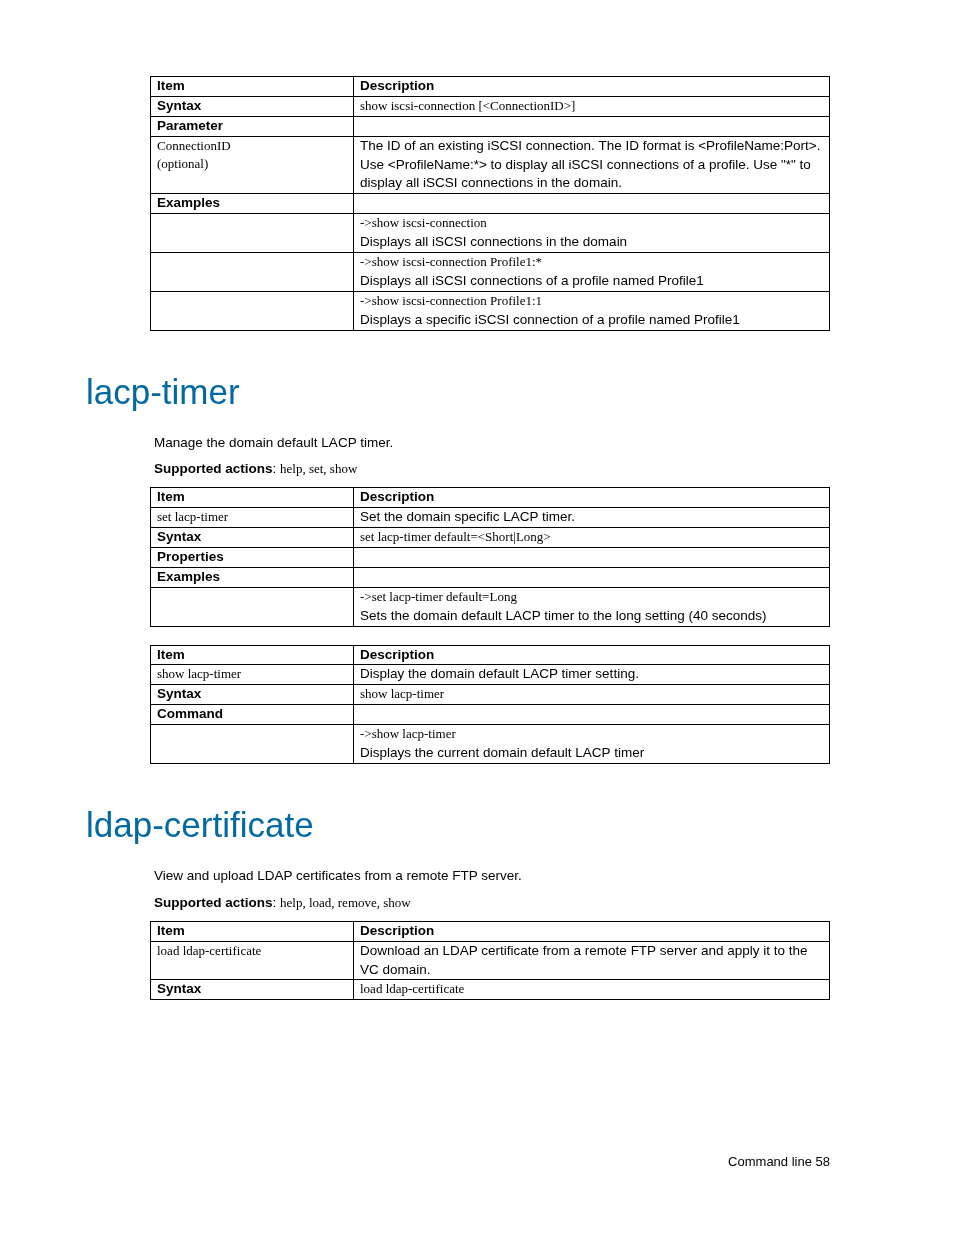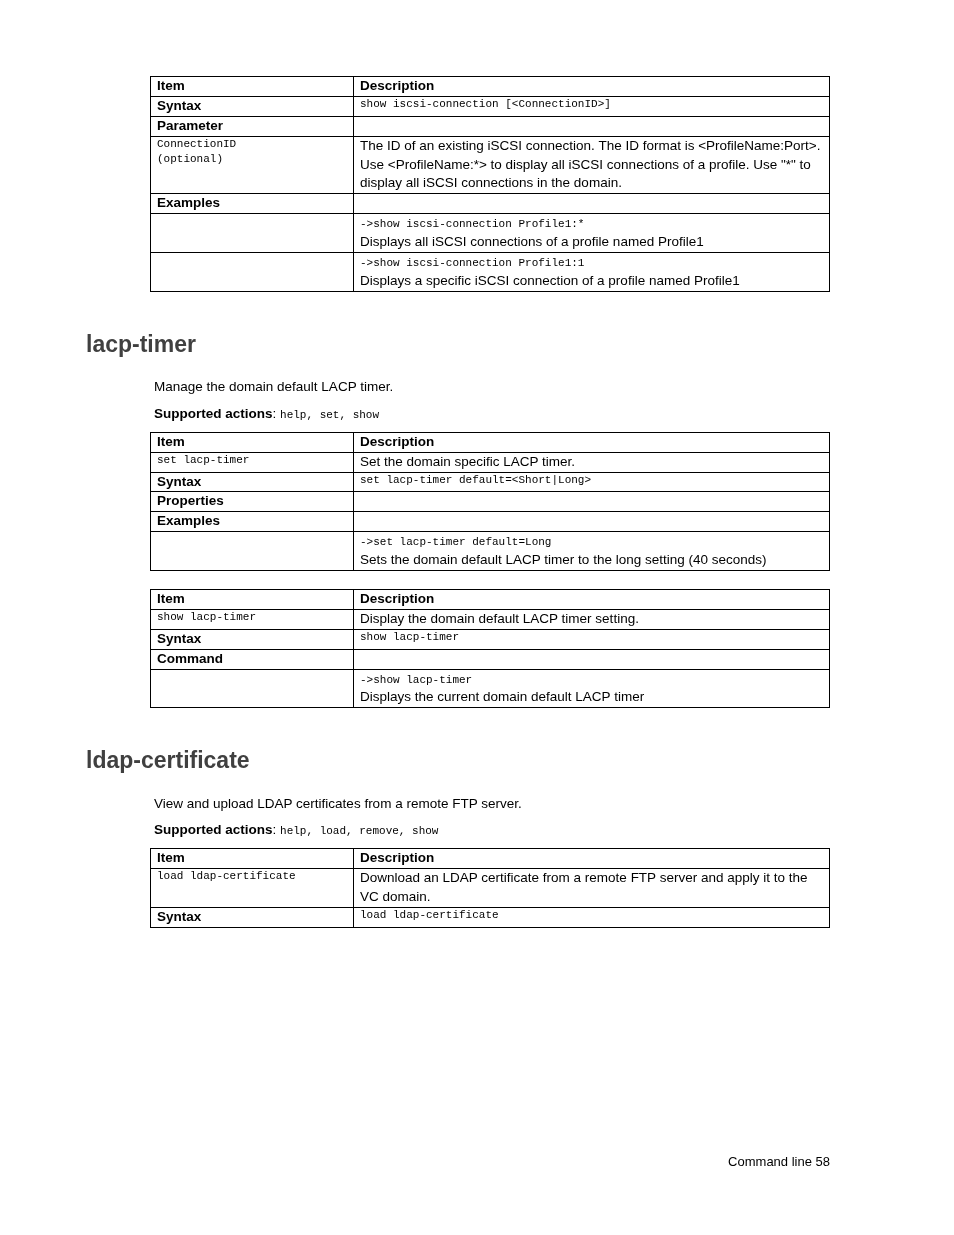--- a/index.html
+++ b/index.html
@@ -26,29 +26,29 @@
   }
   td {
     border: 1px solid #000;
     padding: 0 6px;
     vertical-align: top;
   }
   td.left {
     width: 190px;
   }
   .mono {
-    font-family: Liberation Mono, monospace;
-    font-size: 11px;
+    font-family: Liberation Serif, serif;
+    font-size: 13px;
   }
   .bold { font-weight: bold; }
   h2 {
     font-family: Arial, Helvetica, sans-serif;
-    font-weight: bold;
-    color: #404040;
-    font-size: 23px;
+    font-weight: normal;
+    color: #0369a1;
+    font-size: 35px;
     margin: 36px 0 18px 0;
   }
   .body-text {
     margin-left: 68px;
     margin-bottom: 8px;
     font-size: 13.5px;
   }
   .footer {
     position: absolute;
     bottom: 64px;
@@ -83,20 +83,27 @@
       </td>
       <td>The ID of an existing iSCSI connection. The ID format is &lt;ProfileName:Port&gt;. Use &lt;ProfileName:*&gt; to display all iSCSI connections of a profile. Use "*" to display all iSCSI connections in the domain.</td>
     </tr>
     <tr>
       <td class="left bold">Examples</td>
       <td></td>
     </tr>
     <tr>
       <td class="left"></td>
       <td>
+        <span class="mono">-&gt;show iscsi-connection</span><br>
+        <span>Displays all iSCSI connections in the domain</span>
+      </td>
+    </tr>
+    <tr>
+      <td class="left"></td>
+      <td>
         <span class="mono">-&gt;show iscsi-connection Profile1:*</span><br>
         <span>Displays all iSCSI connections of a profile named Profile1</span>
       </td>
     </tr>
     <tr>
       <td class="left"></td>
       <td>
         <span class="mono">-&gt;show iscsi-connection Profile1:1</span><br>
         <span>Displays a specific iSCSI connection of a profile named Profile1</span>
       </td>

